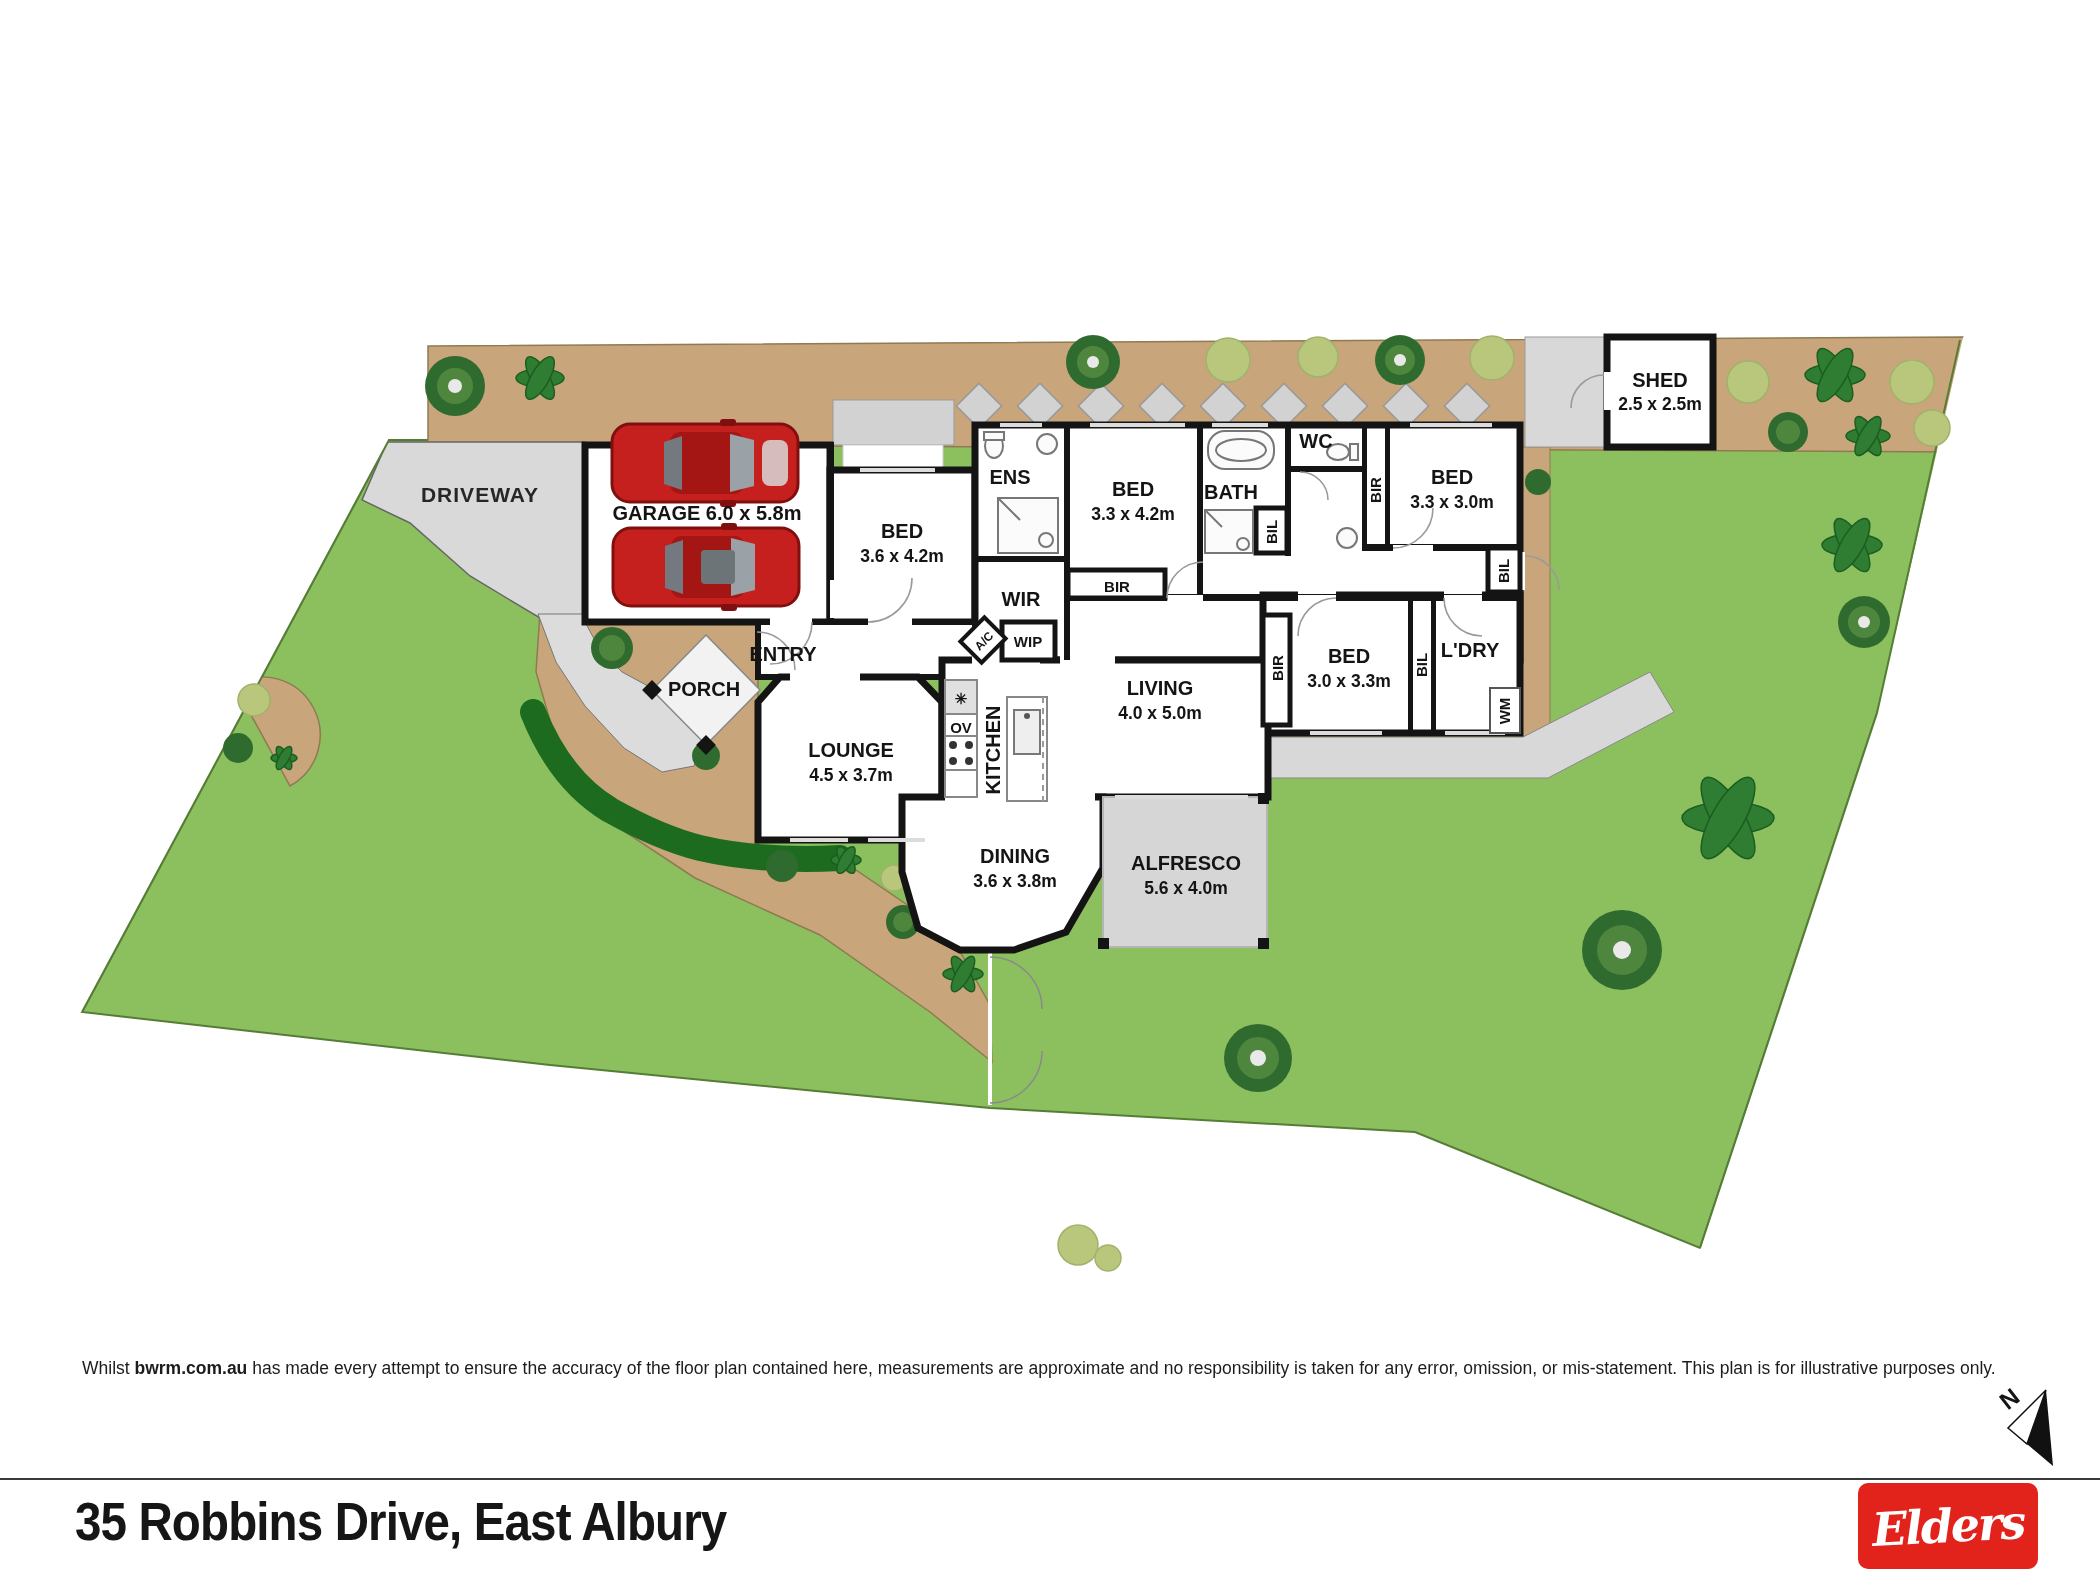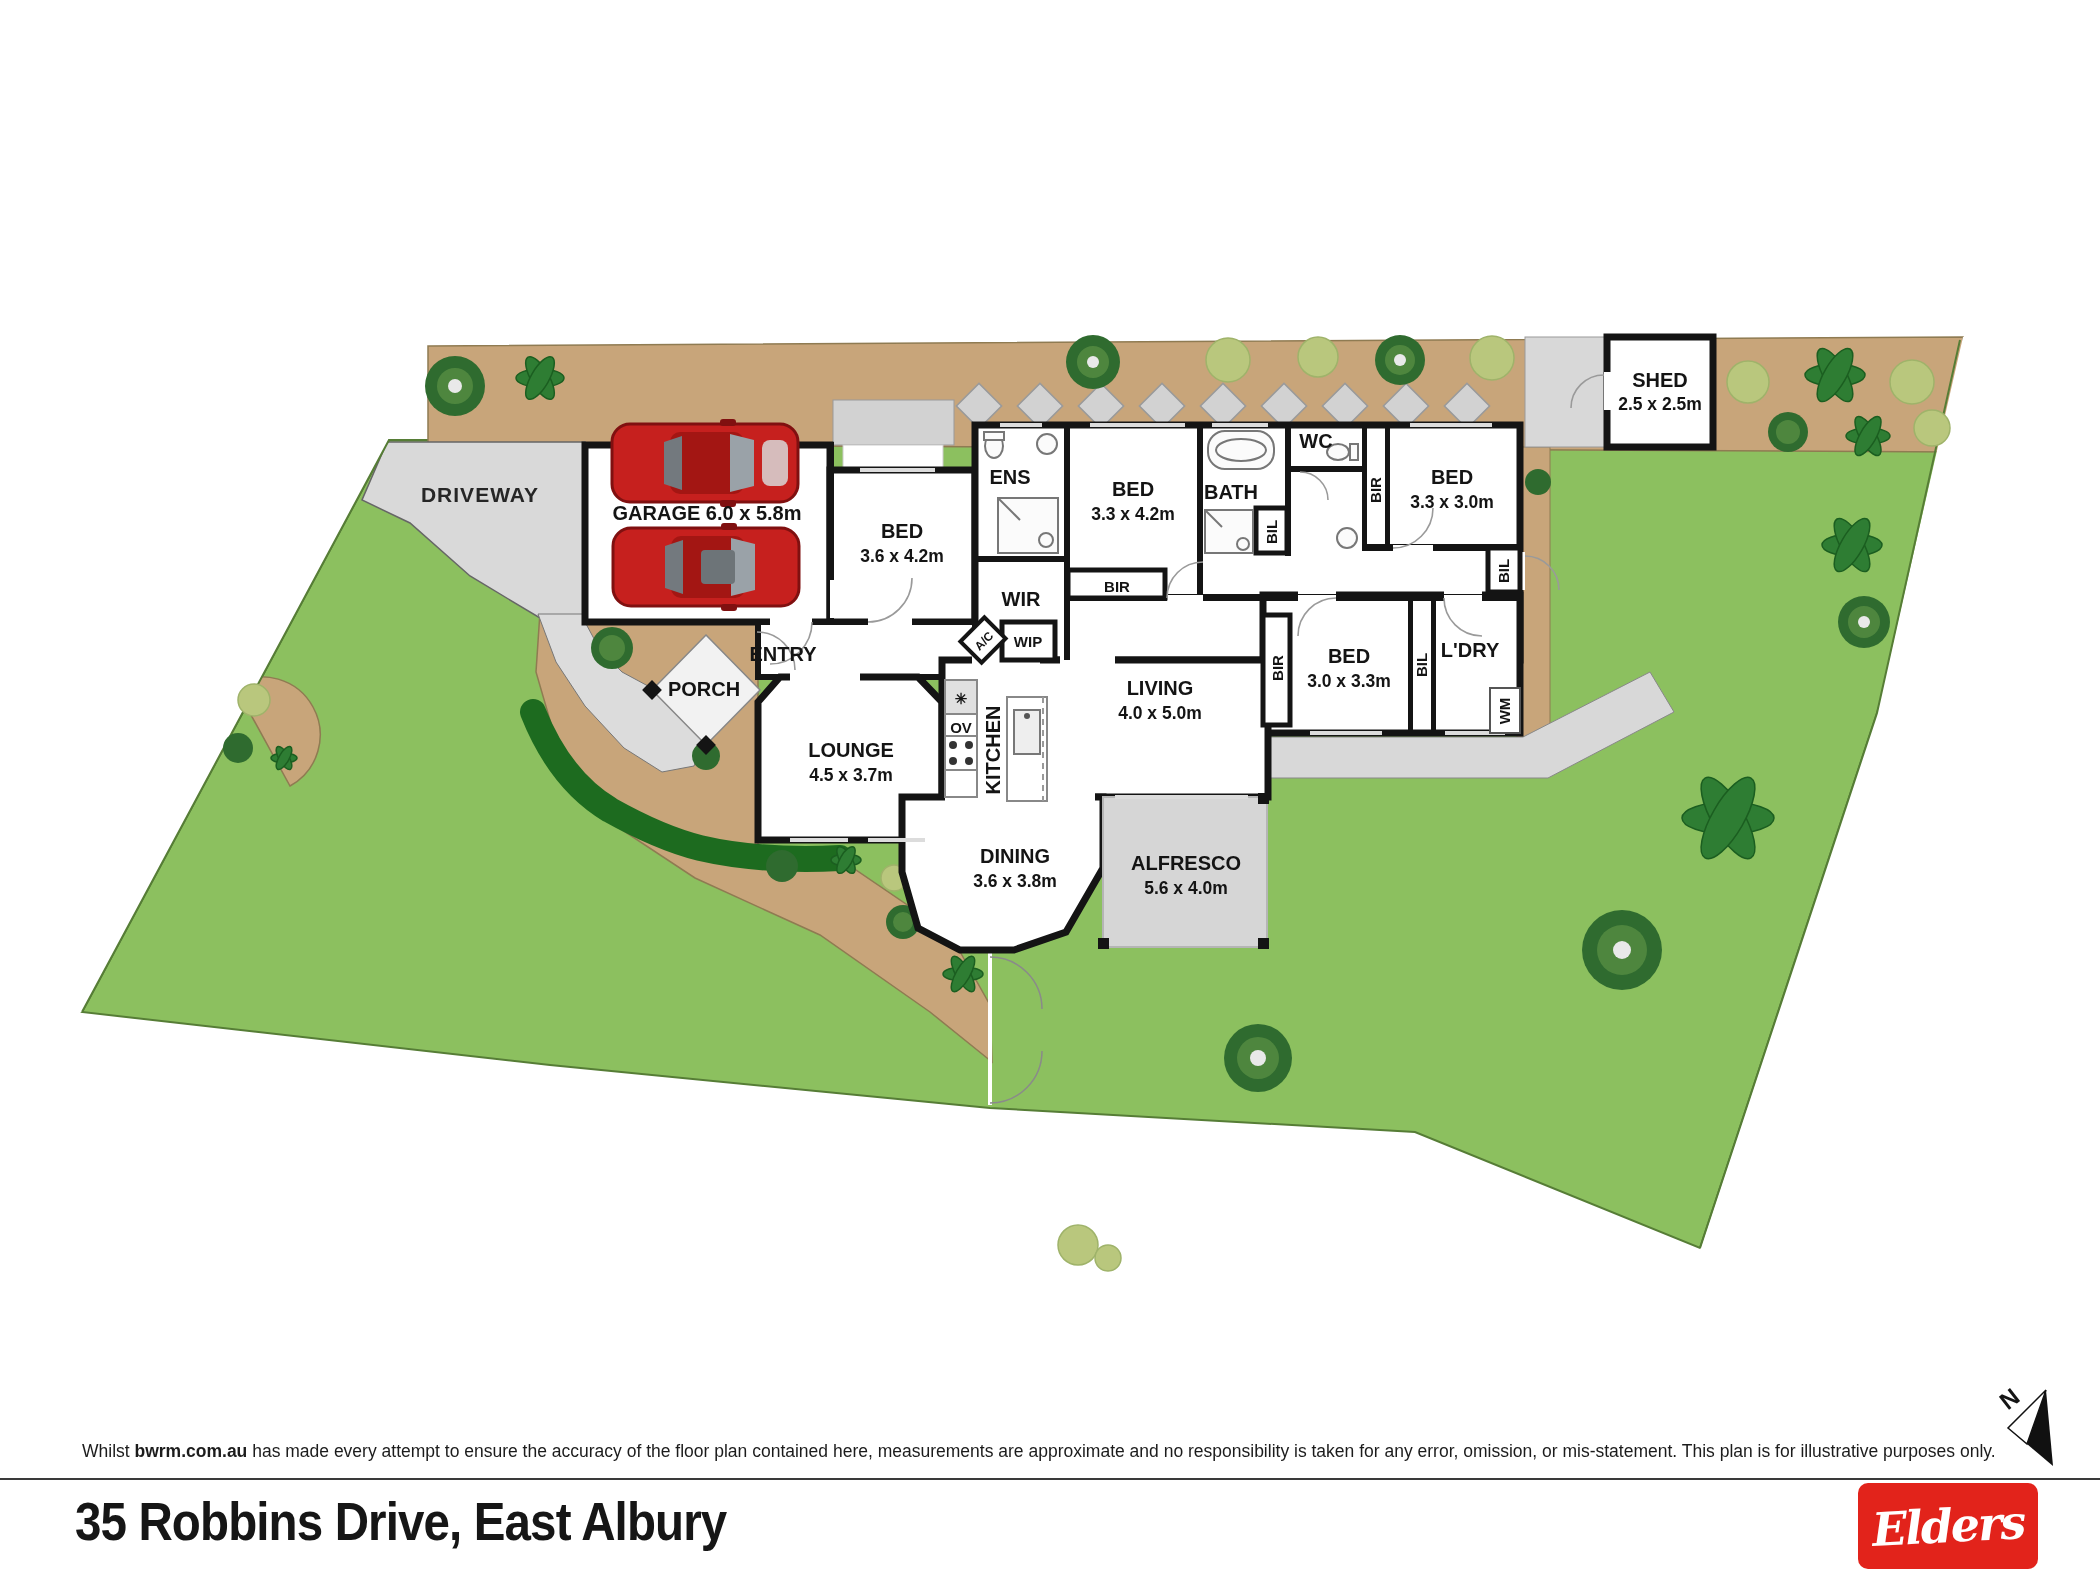--- a/index.html
+++ b/index.html
@@ -5,21 +5,21 @@
   html,body{margin:0;padding:0;background:#fff;}
   .canvas{position:relative;width:2100px;height:1575px;background:#fff;overflow:hidden;
           font-family:"Liberation Sans",sans-serif;}
   svg{position:absolute;left:0;top:0;}
   svg text{font-family:"Liberation Sans",sans-serif;fill:#141414;font-weight:bold;}
   .rl{font-size:20px;}
   .rd{font-size:17.5px;}
   .sm{font-size:15px;}
   .tiny{font-size:12px;}
   .drv{font-size:21px;fill:#262626;letter-spacing:1px;}
-  .footer-disclaimer{position:absolute;left:82px;top:1441px;width:1900px;white-space:nowrap;
+  .footer-disclaimer{position:absolute;left:82px;top:1358px;width:1900px;white-space:nowrap;
      font-size:17.5px;color:#1c1c1c;}
   .footer-disclaimer b{font-weight:bold;}
   .footer-rule{position:absolute;left:0;top:1478px;width:2100px;height:2px;background:#3a3a3a;}
   .address{position:absolute;left:75px;top:1490px;font-size:54px;font-weight:bold;color:#161616;
      transform:scaleX(0.88);transform-origin:left top;white-space:nowrap;letter-spacing:-1px;}
   .elders{position:absolute;left:1858px;top:1483px;width:180px;height:86px;background:#e2231b;
      border-radius:10px;display:flex;align-items:center;justify-content:center;}
   .elders span{color:#fff;font-family:"DejaVu Serif",serif;font-style:italic;font-weight:bold;
      font-size:46px;transform:rotate(-3deg);letter-spacing:-2px;}
 </style>

